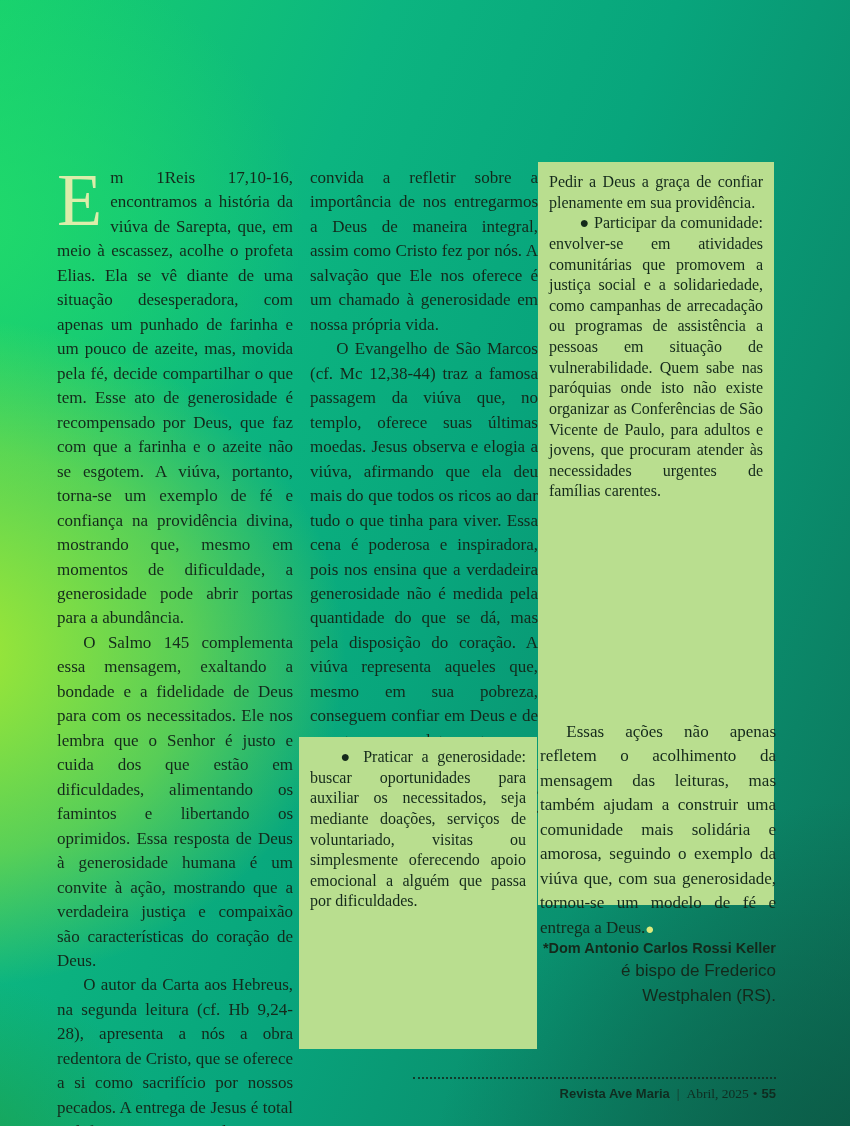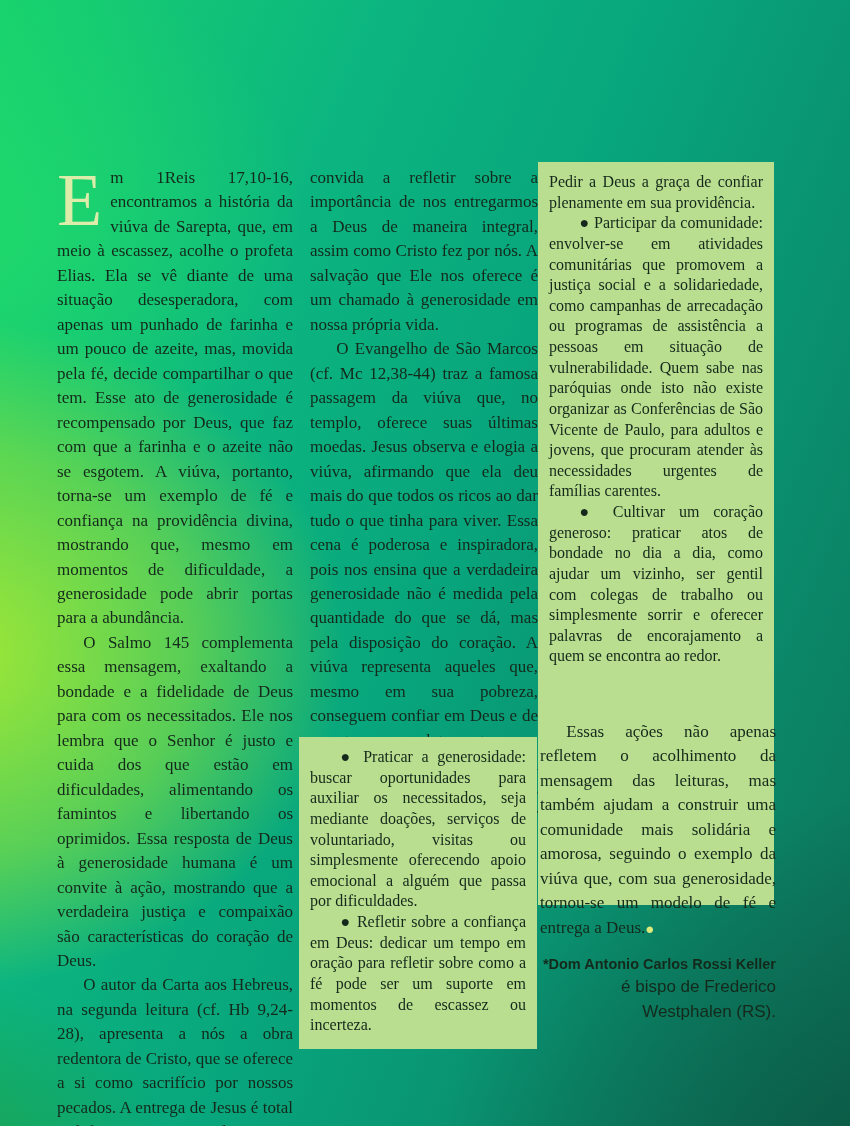--- a/index.html
+++ b/index.html
@@ -85,32 +85,33 @@
   </div>
 
   <div class="col" style="left:310px;top:166px;width:228px;">
     <p>convida a refletir sobre a importância de nos entregarmos a Deus de maneira integral, assim como Cristo fez por nós. A salvação que Ele nos oferece é um chamado à generosidade em nossa própria vida.</p>
     <p class="indent">O Evangelho de São Marcos (cf. Mc 12,38-44) traz a famosa passagem da viúva que, no templo, oferece suas últimas moedas. Jesus observa e elogia a viúva, afirmando que ela deu mais do que todos os ricos ao dar tudo o que tinha para viver. Essa cena é poderosa e inspiradora, pois nos ensina que a verdadeira generosidade não é medida pela quantidade do que se dá, mas pela disposição do coração. A viúva representa aqueles que, mesmo em sua pobreza, conseguem confiar em Deus e de se entregar completamente.</p>
     <p class="indent">Para colocar em prática a mensagem da Palavra de Deus deste domingo, podemos pensar em algumas indicações.</p>
   </div>
 
   <div class="box" style="left:299px;top:737px;width:238px;height:312px;">
     <p class="bullet">● Praticar a generosidade: buscar oportunidades para auxiliar os necessitados, seja mediante doações, serviços de voluntariado, visitas ou simplesmente oferecendo apoio emocional a alguém que passa por dificuldades.</p>
-    <p class="bullet">● Refletir sobre a confiança em Deus: dedicar um tempo em oração para refletir sobre como a fé pode ser um suporte em momentos de escassez ou incerteza.</p>
   </div>
 
   <div class="box" style="left:512px;top:162px;width:236px;height:743px;margin-left:26px;">
     <p>Pedir a Deus a graça de confiar plenamente em sua providência.</p>
     <p class="bullet">● Participar da comunidade: envolver-se em atividades comunitárias que promovem a justiça social e a solidariedade, como campanhas de arrecadação ou programas de assistência a pessoas em situação de vulnerabilidade. Quem sabe nas paróquias onde isto não existe organizar as Conferências de São Vicente de Paulo, para adultos e jovens, que procuram atender às necessidades urgentes de famílias carentes.</p>
-    <p class="bullet">● Cultivar um coração generoso: praticar atos de bondade no dia a dia, como ajudar um vizinho, ser gentil com colegas de trabalho ou simplesmente sorrir e oferecer palavras de encorajamento a quem se encontra ao redor.</p>
   </div>
 
   <div class="col" style="left:540px;top:720px;width:236px;">
     <p class="indent"><span>Essas ações não apenas refletem o acolhimento da mensagem das leituras, mas também ajudam a construir uma comunidade mais solidária e amorosa, seguindo o exemplo da viúva que, com sua generosidade, tornou-se um modelo de fé e entrega a Deus.</span><span class="endmark">●</span></p>
   </div>
 
-  <div class="byline" style="left:540px;top:938px;width:236px;margin-top:16px;">
+  <div class="byline" style="left:540px;top:938px;width:236px;">
     <div class="author">*Dom Antonio Carlos Rossi Keller</div>
     <div class="role">é bispo de Frederico Westphalen (RS).</div>
   </div>
 
+  <div class="footer">
+    <span class="mag">Revista Ave Maria</span><span class="sep">|</span><span class="issue">Abril, 2025</span><span class="dot">•</span><span class="pagenum">55</span>
+  </div>
 
 </div>
 
 </body></html>

